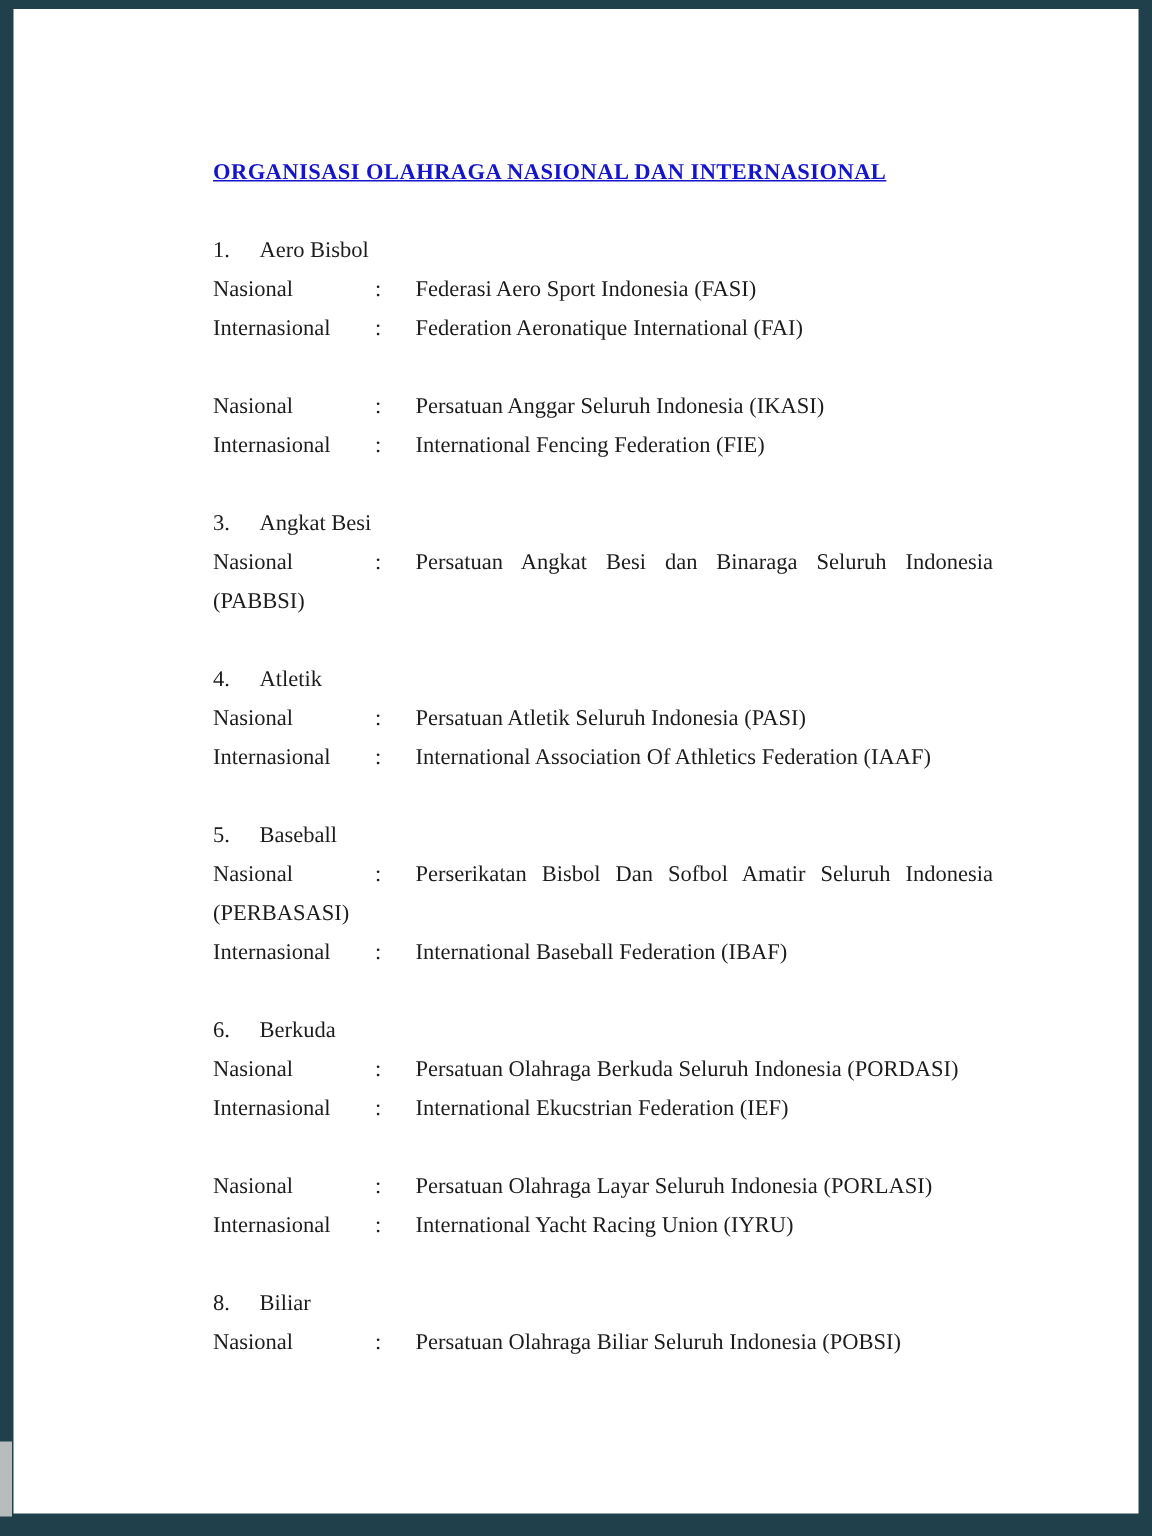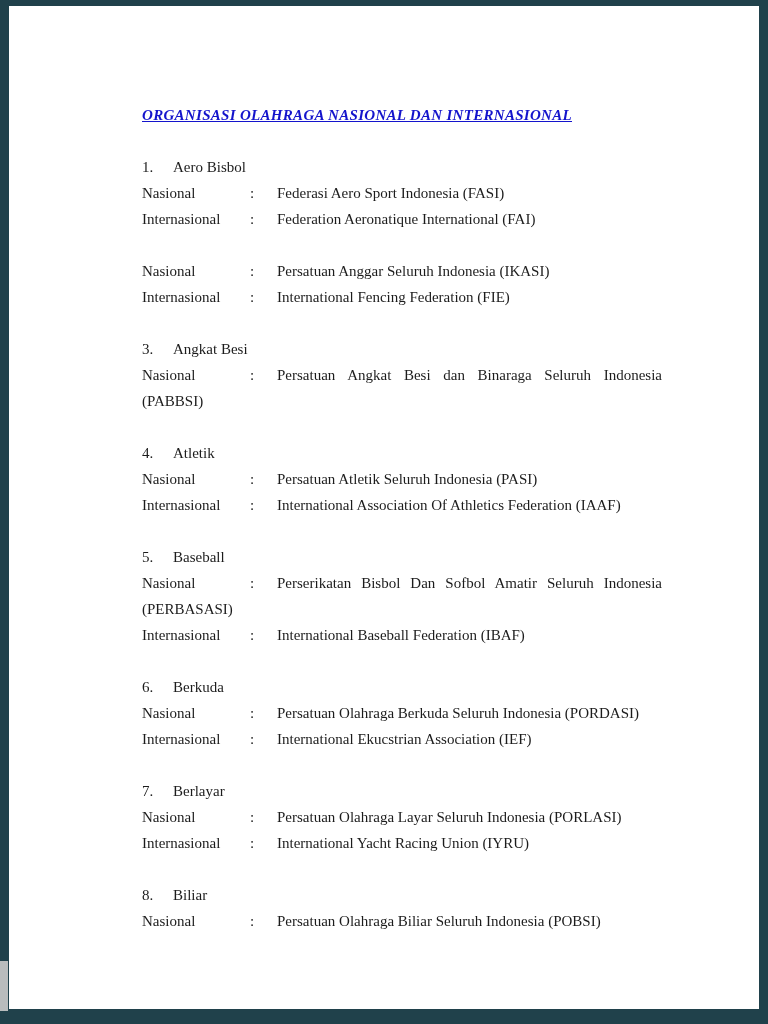--- a/index.html
+++ b/index.html
@@ -30,21 +30,20 @@
     font-size:15px;
   }
   .doc-title{
     color:var(--title-color);
     font-weight:bold;
     text-decoration:underline;
     line-height:26px;
     letter-spacing:0.3px;
     margin:0 0 26px 0;
     white-space:nowrap;
-    font-style:italic;
   }
   .entry{margin-top:26px;}
   .heading{line-height:26px;}
   .num{display:inline-block;width:31px;}
   .row{line-height:26px;text-align:justify;}
   .label{display:inline-block;width:108px;}
   .colon{display:inline-block;width:27px;}
 </style>
 </head>
 <body>
@@ -109,28 +108,25 @@
     </div>
 
     <div class="entry">
       <div class="heading">
         <span class="num">6.</span><span>Berkuda</span>
       </div>
       <div class="row">
         <span class="label">Nasional</span><span class="colon">:</span><span>Persatuan Olahraga Berkuda Seluruh Indonesia (PORDASI)</span>
       </div>
       <div class="row">
-        <span class="label">Internasional</span><span class="colon">:</span><span>International Ekucstrian Association (IEF)</span>
+        <span class="label">Internasional</span><span class="colon">:</span><span>International Ekucstrian Federation (IEF)</span>
       </div>
     </div>
 
     <div class="entry">
-      <div class="heading">
-        <span class="num">7.</span><span>Berlayar</span>
-      </div>
       <div class="row">
         <span class="label">Nasional</span><span class="colon">:</span><span>Persatuan Olahraga Layar Seluruh Indonesia (PORLASI)</span>
       </div>
       <div class="row">
         <span class="label">Internasional</span><span class="colon">:</span><span>International Yacht Racing Union (IYRU)</span>
       </div>
     </div>
 
     <div class="entry">
       <div class="heading">

